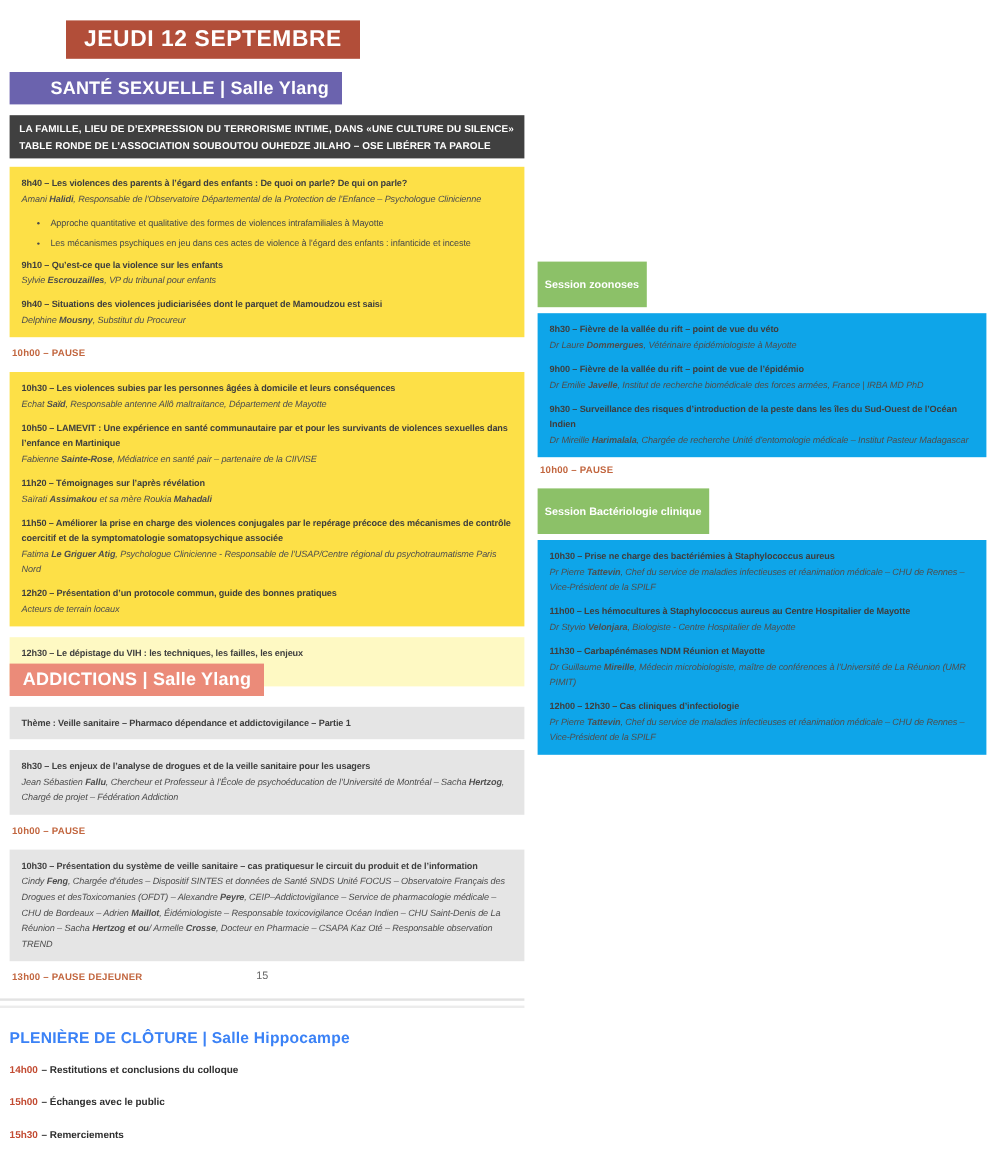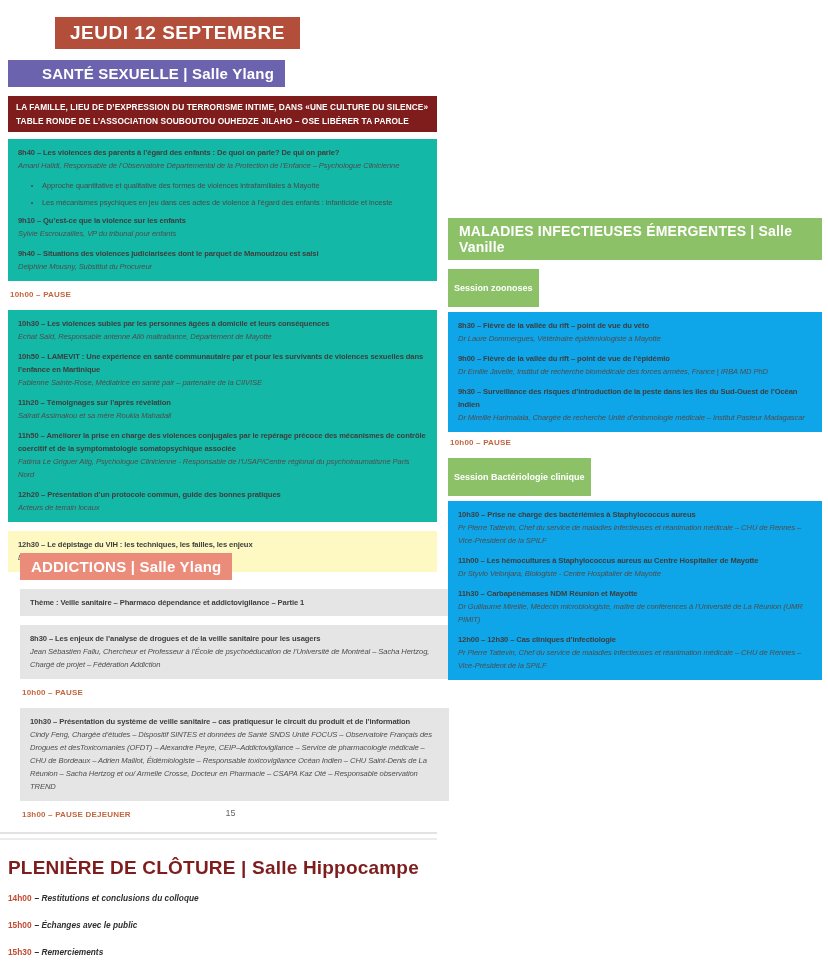--- a/index.html
+++ b/index.html
@@ -14,59 +14,59 @@
   .sec-hdr { display:inline-block; color:#fff; font-weight:700; font-size:15px;
     padding:5px 11px; letter-spacing:0.2px; }
   .purple-hdr { background:#6b63ae;padding-left:34px; }
   .salmon-hdr { background:#eb8b79; }
   .green-hdr  { background:#8cc168; font-size:14px; }
   .session-tag { display:inline-block; background:#8cc168; color:#fff;
     font-weight:700; font-size:9px; padding:14px 6px; margin-bottom:5px; }
 
   
   .group-sante      { position:absolute; left:8px;  top:60px;  width:429px; }
-  .group-addictions { position:absolute; left:8px;  top:553px; width:429px;margin-left:12px; }
+  .group-addictions { position:absolute; left:8px;  top:553px; width:429px; }
   .group-maladies   { position:absolute; left:448px; top:218px; width:374px; }
   .group-pleniere   { position:absolute; left:8px;  top:857px; width:520px; }
-  .page-number { position:absolute; left:12px; top:808px; width:437px;
+  .page-number { position:absolute; left:0; top:808px; width:437px;
     text-align:center; color:#666; font-size:9px; }
   .divider { position:absolute; left:0; top:832px; width:437px; height:8px;
     border-top:2px solid #e3e3e3; border-bottom:2px solid #ececec; background:#fff; }
 
   .hdr-row { margin-bottom:9px; }
-  .banner { background:#7f1d1d; color:#fff; font-weight:700; font-size:8.3px;
+  .banner { background:#404040; color:#fff; font-weight:700; font-size:8.3px;
     line-height:14px; padding:4px 8px; margin-bottom:7px; letter-spacing:0.1px; }
 
   
   .block { padding:7px 10px; margin-bottom:9px; }
-  .pink     { background:#14b8a6; }
+  .pink     { background:#fde047; }
   .lavender { background:#fef9c3; margin-bottom:8px; }
   .peach    { background:#e5e5e5; }
   .cream    { background:#0ea5e9; margin-bottom:6px; }
 
   .entry { margin-bottom:7px; }
   .entry:last-child { margin-bottom:1px; }
   .entry-title { font-weight:700; color:#3e3e3e; font-size:7.6px; line-height:13px;
     letter-spacing:-0.1px; }
   .entry-speaker { font-style:italic; color:#4e4e4e; font-size:7.6px;
     line-height:13px; letter-spacing:-0.1px; }
-  .entry-speaker .b { font-weight:400; }
+  .entry-speaker .b { font-weight:700; }
   .bullets { margin:3px 0 5px 24px; }
   .bullets li { font-size:7.6px; line-height:13px; color:#4a4a4a; margin:4px 0;
     letter-spacing:-0.1px; }
 
   .pause { color:#c2663f; font-weight:700; font-size:8px; letter-spacing:0.2px;
     margin:3px 0 11px 2px; }
 
   
-  .pleniere-header { font-size:19px; font-weight:700; color:#7f1d1d;
+  .pleniere-header { font-size:13px; font-weight:700; color:#3b82f6;
     margin-bottom:14px; letter-spacing:0.2px; }
   .pl-item { font-size:8.3px; font-weight:700; margin-bottom:17px; }
   .pl-time { color:#c24b32; }
-  .pl-label { color:#2e2e2e; margin-left:3px;font-style:italic; }
+  .pl-label { color:#2e2e2e; margin-left:3px; }
 </style>
 </head>
 <body>
 
 <div class="page">
 
   <div class="date-header">JEUDI 12 SEPTEMBRE</div>
 
   <div class="group-sante">
     <div class="hdr-row">
@@ -146,23 +146,20 @@
     <div class="block peach">
       <div class="entry">
         <div class="entry-title">10h30 – Présentation du système de veille sanitaire – cas pratiquesur le circuit du produit et de l’information</div>
         <div class="entry-speaker"><span>Cindy </span><span class="b">Feng</span><span>, Chargée d’études – Dispositif SINTES et données de Santé SNDS Unité FOCUS – Observatoire Français des Drogues et desToxicomanies (OFDT) – Alexandre </span><span class="b">Peyre</span><span>, CEIP–Addictovigilance – Service de pharmacologie médicale – CHU de Bordeaux – Adrien </span><span class="b">Maillot</span><span>, Éidémiologiste – Responsable toxicovigilance Océan Indien – CHU Saint-Denis de La Réunion – Sacha </span><span class="b">Hertzog et ou</span><span>/ Armelle </span><span class="b">Crosse</span><span>, Docteur en Pharmacie – CSAPA Kaz Oté – Responsable observation TREND</span></div>
       </div>
     </div>
     <div class="pause">13h00 – PAUSE DEJEUNER</div>
   </div>
 
   <div class="group-maladies">
-    <div class="hdr-row">
-      <div class="sec-hdr green-hdr">MALADIES INFECTIEUSES ÉMERGENTES | Salle Vanille</div>
-    </div>
     <div>
       <div class="session-tag">Session zoonoses</div>
     </div>
     <div class="block cream">
       <div class="entry">
         <div class="entry-title">8h30 – Fièvre de la vallée du rift – point de vue du véto</div>
         <div class="entry-speaker"><span>Dr Laure </span><span class="b">Dommergues</span><span>, Vétérinaire épidémiologiste à Mayotte</span></div>
       </div>
       <div class="entry">
         <div class="entry-title">9h00 – Fièvre de la vallée du rift – point de vue de l’épidémio</div>

